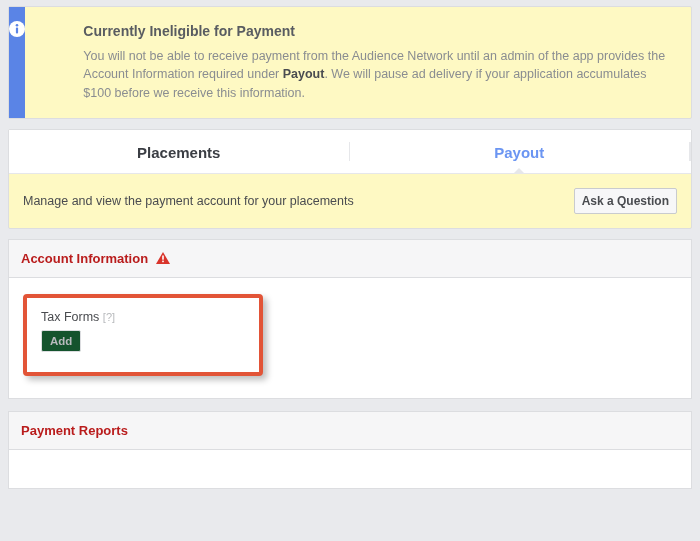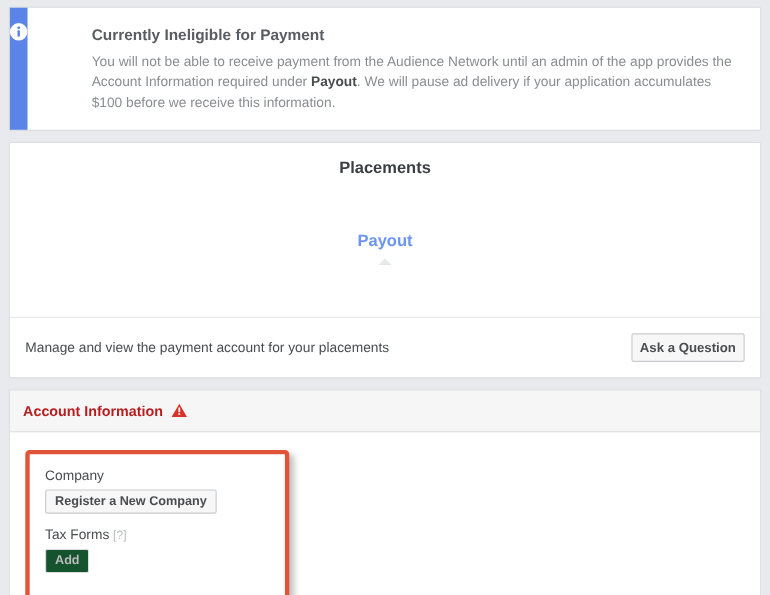--- a/index.html
+++ b/index.html
@@ -9,21 +9,21 @@
     font-family: Helvetica, Arial, sans-serif;
     background: #e9eaed;
     width: 700px;
     height: 541px;
     overflow: hidden;
   }
   .page {
     padding: 6px 8px;
   }
   .card {
-    background: #ffffff;
+    background: #fef9c3;
     border: 1px solid #dcdde0;
     border-radius: 2px;
     margin-bottom: 10px;
     gap: 44px;
   }
   
   .notice {
     display: flex;
     align-items: stretch;
   }
@@ -51,21 +51,20 @@
   .notice-body .payout-word {
     color: #4a4c50;
     font-weight: bold;
   }
   
   .tabs {
     display: flex;
     align-items: stretch;
     border-bottom: 1px solid #e6e7ea;
     background: #fff;
-    flex-direction: column;
   }
   .tab {
     flex: 1;
     text-align: center;
     font-weight: bold;
     font-size: 15px;
     color: #3b3e44;
     padding: 14px 0 12px;
     position: relative;
     cursor: pointer;
@@ -197,24 +196,20 @@
     <span class="warning-icon">
       <svg width="14" height="12" viewBox="0 0 14 12">
         <path d="M7 0 L14 12 L0 12 Z" fill="#d9342b"></path>
         <rect x="6.2" y="3.5" width="1.6" height="4.2" fill="#fff"></rect>
         <rect x="6.2" y="8.6" width="1.6" height="1.6" fill="#fff"></rect>
       </svg>
     </span>
   </div>
   <div class="section-body">
     <div class="highlight">
-      <div class="field-row">
-        <div class="field-label">Company</div>
-        <button class="btn small">Register a New Company</button>
-      </div>
       <div class="field-row" style="margin-bottom:6px;">
         <div class="field-label">
           <span>Tax Forms</span>
           <span class="help-q">[?]</span>
         </div>
         <button class="btn small disabled">Add</button>
       </div>
     </div>
   </div>
 

